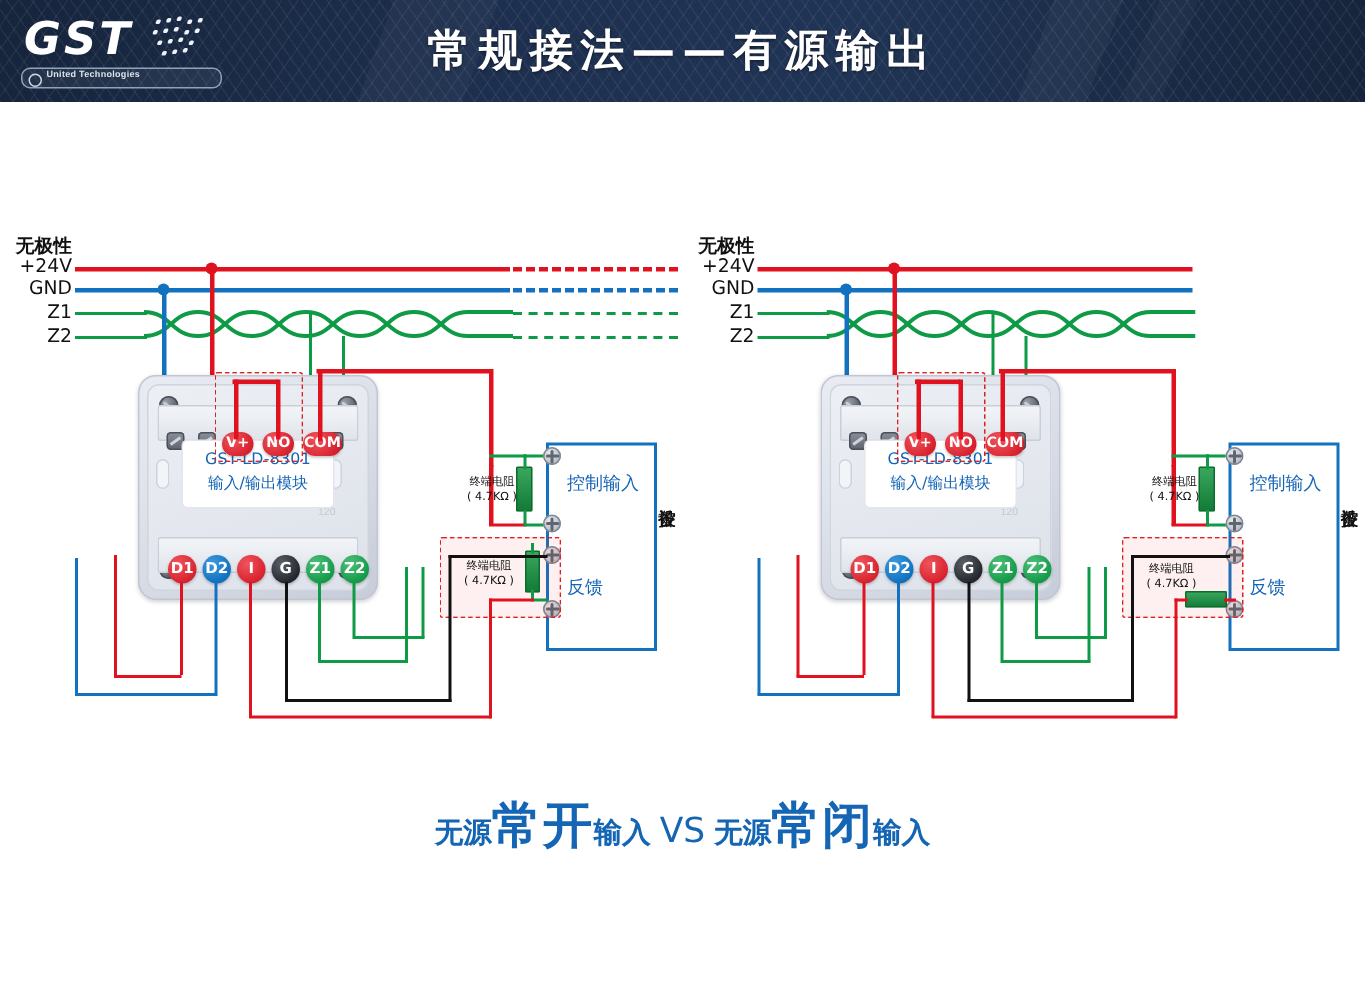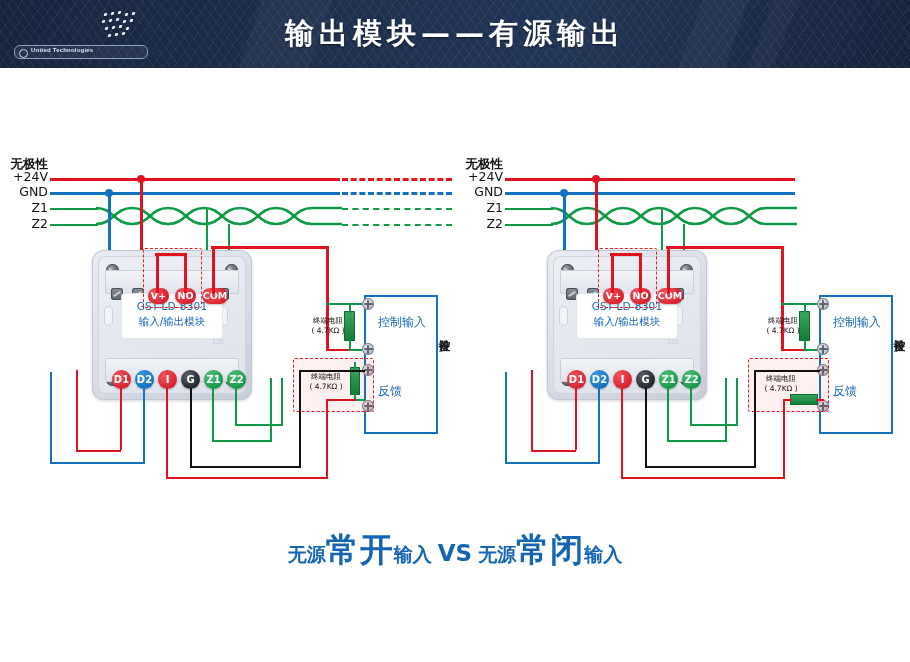--- a/index.html
+++ b/index.html
@@ -83,21 +83,21 @@
   }
 
   
   .caption{
     position:absolute;left:0;top:528px;width:910px;text-align:center;
     color:#1565b5;white-space:nowrap;
     font-family:"DejaVu Sans","Liberation Sans",sans-serif;
   }
   .caption .sm{font-size:19px;font-weight:bold;vertical-align:baseline;}
   .caption .big{font-size:33px;font-weight:bold;letter-spacing:1px;}
-  .caption .vs{font-size:23px;font-weight:bold;padding:0 6px;}
+  .caption .vs{font-size:23px;font-weight:normal;padding:0 6px;}
 
   
   .diagram{position:absolute;top:0;width:455px;height:662px;}
   .dg-left{left:0;}
   .dg-right{left:455px;}
 
   .wire{position:absolute;}
   .h{height:0;border-top-style:solid;}
   .v{width:0;border-left-style:solid;}
 
@@ -228,20 +228,21 @@
 
 <div class="page">
 
   <div class="header">
     <div class="hatch"></div>
     <div class="band1"></div>
     <div class="band2"></div>
     <div class="band3"></div>
 
     <div class="logo">
+      <div class="gst">GST</div>
       <div class="dots">
         <i style="left:2px;top:2px"></i>
           <i style="left:9px;top:1px"></i>
           <i style="left:16px;top:0px"></i>
         <i style="left:23px;top:2px"></i>
           <i style="left:30px;top:1px"></i>
         <i style="left:0px;top:9px"></i>
           <i style="left:7px;top:8px"></i>
           <i style="left:14px;top:7px"></i>
         <i style="left:21px;top:9px"></i>
@@ -253,21 +254,21 @@
         <i style="left:6px;top:23px"></i>
           <i style="left:13px;top:22px"></i>
           <i style="left:20px;top:21px"></i>
       </div>
       <div class="ut">
         <div class="o"></div>
         <span>United Technologies</span>
       </div>
     </div>
 
-    <div class="title">输出模块——有源输出</div>
+    <div class="title">常规接法——有源输出</div>
   </div>
 
   <div class="diagram dg-left">
 
     <div class="buslabel wuji" style="left:4px;top:156px;width:44px;">无极性</div>
     <div class="buslabel" style="left:4px;top:169px;width:44px;">+24V</div>
     <div class="buslabel" style="left:4px;top:184px;width:44px;">GND</div>
     <div class="buslabel" style="left:4px;top:200px;width:44px;">Z1</div>
     <div class="buslabel" style="left:4px;top:216px;width:44px;">Z2</div>
 

